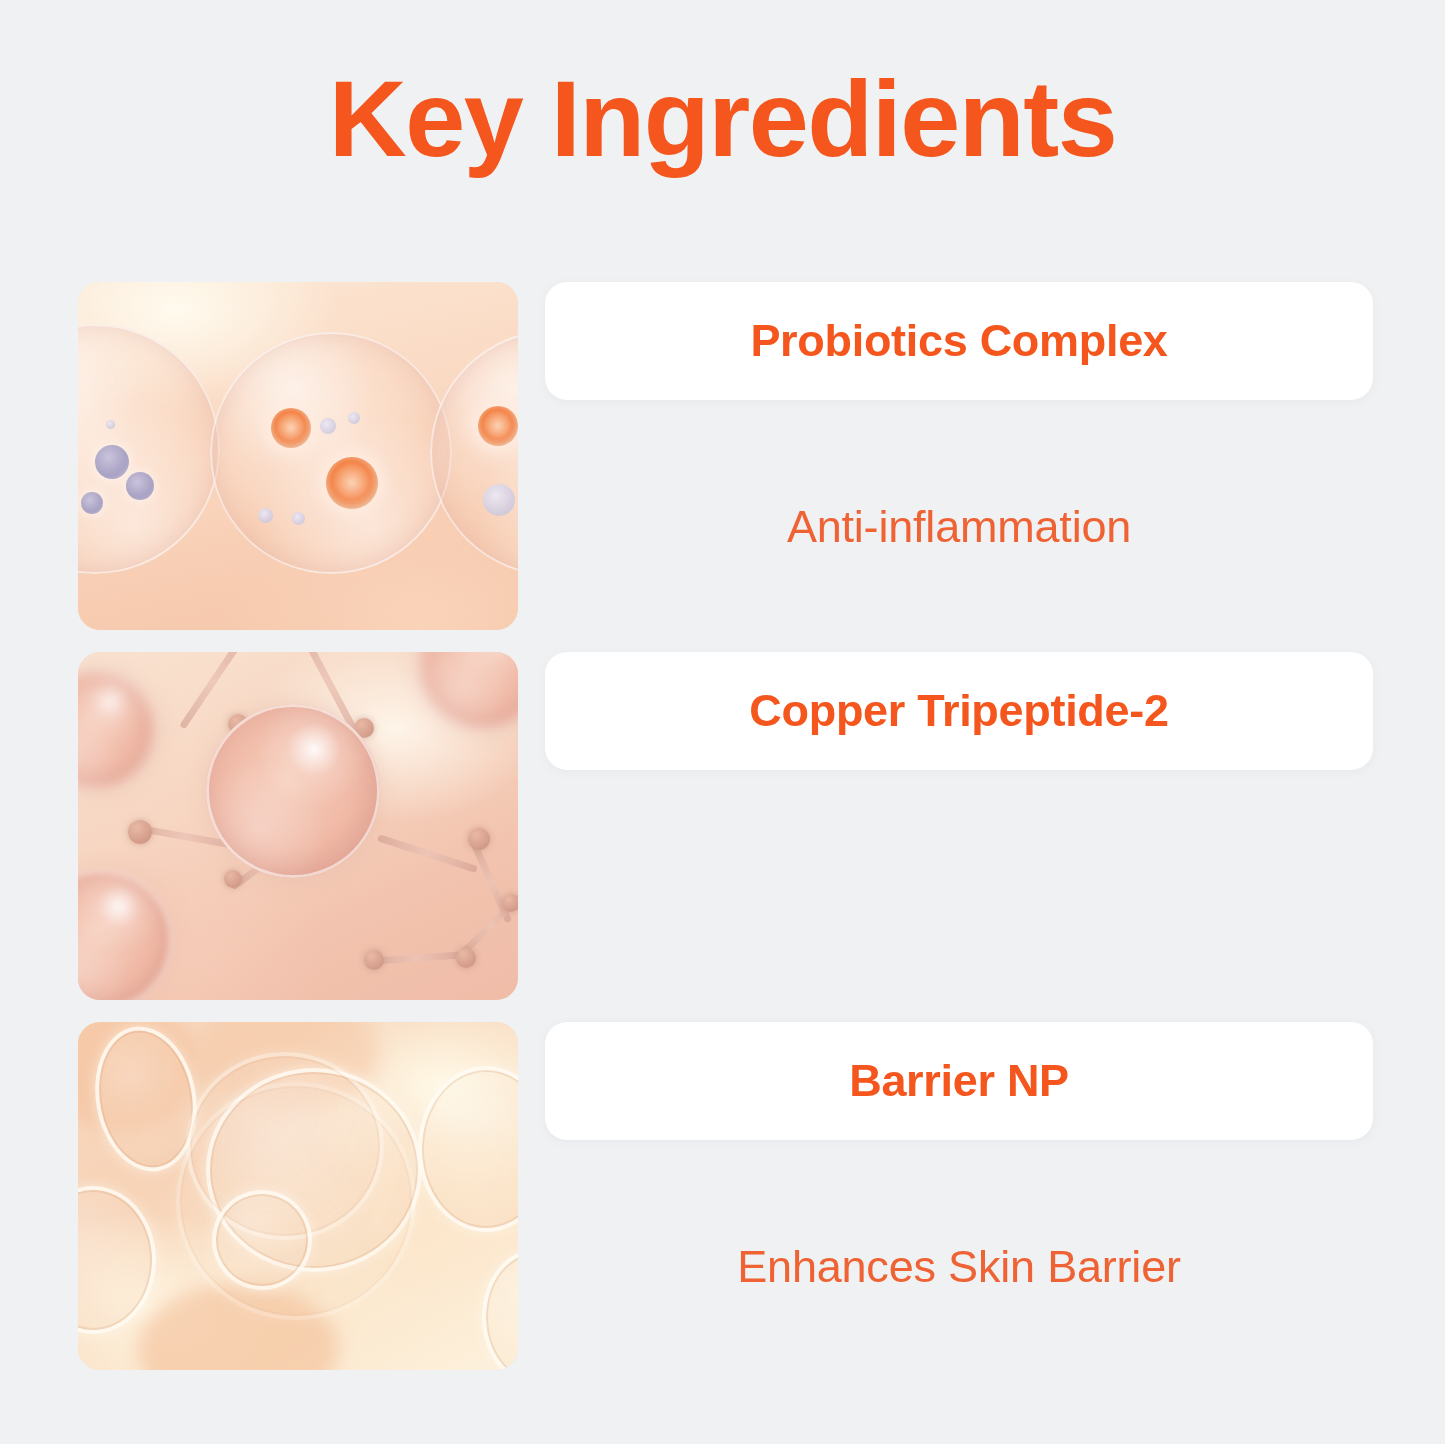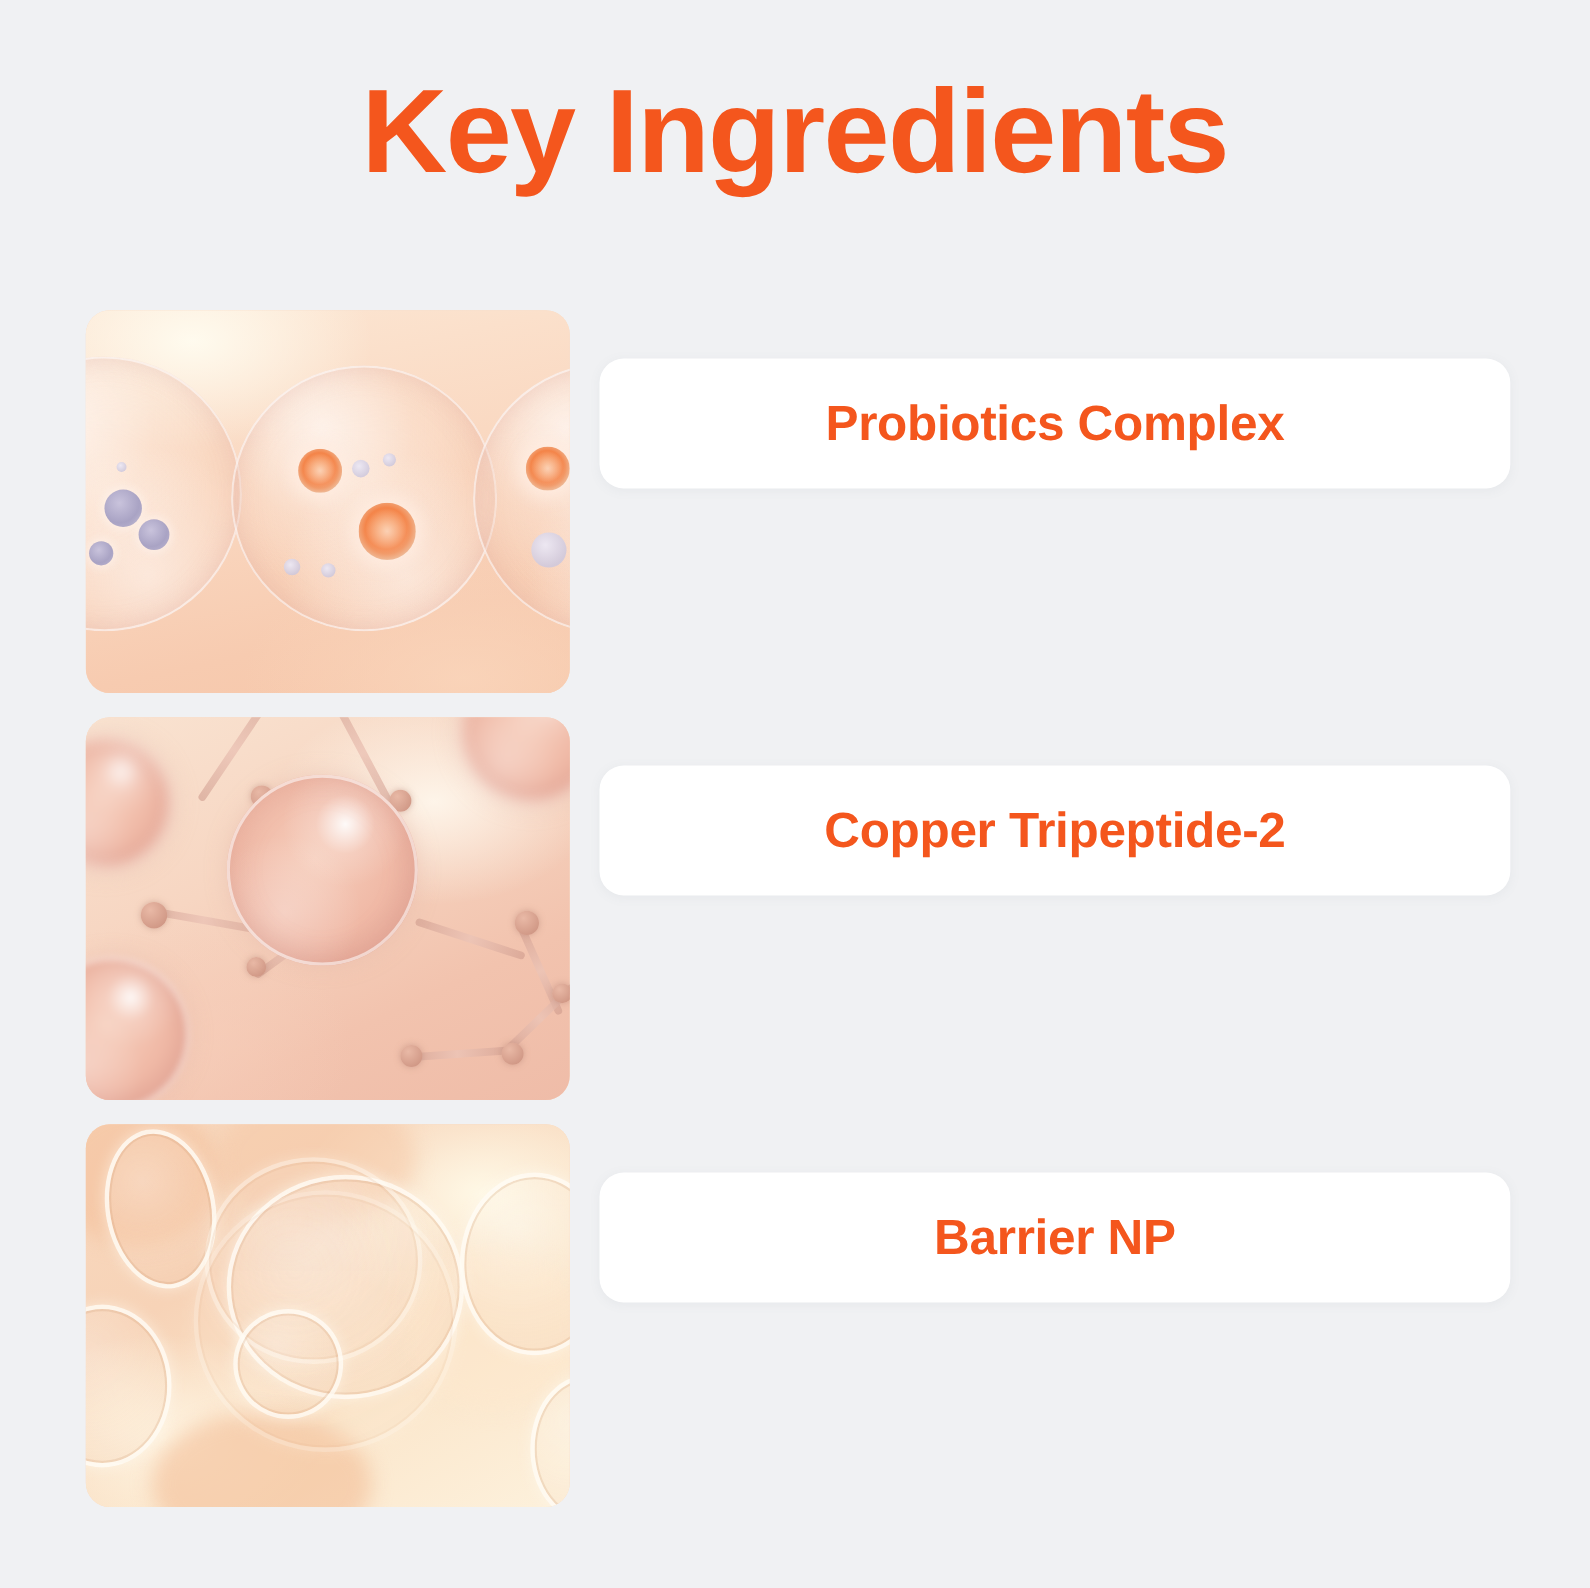--- a/index.html
+++ b/index.html
@@ -101,21 +101,21 @@
   }
   .ring{
     position:absolute;border-radius:50%;
     border:4px solid rgba(255,252,244,.85);
     background:radial-gradient(circle at 38% 30%, rgba(255,255,255,.26) 0%, rgba(255,240,226,.10) 46%, rgba(236,184,150,.18) 100%);
     box-shadow: inset 0 0 0 2px rgba(206,148,110,.22), 0 0 14px rgba(255,248,236,.6);
   }
   .blob{position:absolute;border-radius:50%;filter:blur(9px);}
 
   
-  .right{position:absolute;left:545px;top:0;width:828px;height:372px;margin-top:44px;}
+  .right{position:absolute;left:545px;top:0;width:828px;height:372px;}
   .name-card{
     position:absolute;left:0;top:0;width:828px;height:118px;
     background:#FFFFFF;border-radius:22px;
     box-shadow:0 2px 10px rgba(120,125,135,.07);
     display:flex;align-items:center;justify-content:center;
   }
   .name-text{
     font-size:45px;font-weight:700;color:#F4561D;
     letter-spacing:-.3px;white-space:nowrap;
   }
@@ -156,20 +156,23 @@
         <div class="micro pale" style="left:270px;top:130px;width:12px;height:12px;"></div>
         <div class="micro pale" style="left:180px;top:226px;width:15px;height:15px;"></div>
         <div class="micro pale" style="left:214px;top:230px;width:13px;height:13px;"></div>
         <div class="micro pale" style="left:28px;top:138px;width:9px;height:9px;"></div>
       </div>
     </div>
 
     <div class="right">
       <div class="name-card">
         <span class="name-text">Probiotics Complex</span>
+      </div>
+      <div class="benefit">
+        <span class="benefit-text">Anti-inflammation</span>
       </div>
     </div>
   </div>
 
   <div class="row row-1">
 
     <div class="tile">
       <div class="art art2">
         <div class="bond" style="left:104px;top:72px;width:110px;transform:rotate(-56deg);"></div>
         <div class="bond" style="left:278px;top:78px;width:112px;transform:rotate(-118deg);"></div>
@@ -220,16 +223,19 @@
         <div class="ring" style="left:-48px;top:164px;width:118px;height:140px;"></div>
         <div class="ring" style="left:404px;top:228px;width:96px;height:126px;"></div>
         <div class="ring" style="left:98px;top:60px;width:232px;height:230px;opacity:.35;"></div>
       </div>
     </div>
 
     <div class="right">
       <div class="name-card">
         <span class="name-text">Barrier NP</span>
       </div>
+      <div class="benefit">
+        <span class="benefit-text">Enhances Skin Barrier</span>
+      </div>
     </div>
   </div>
 
 </div>
 
 </body></html>

